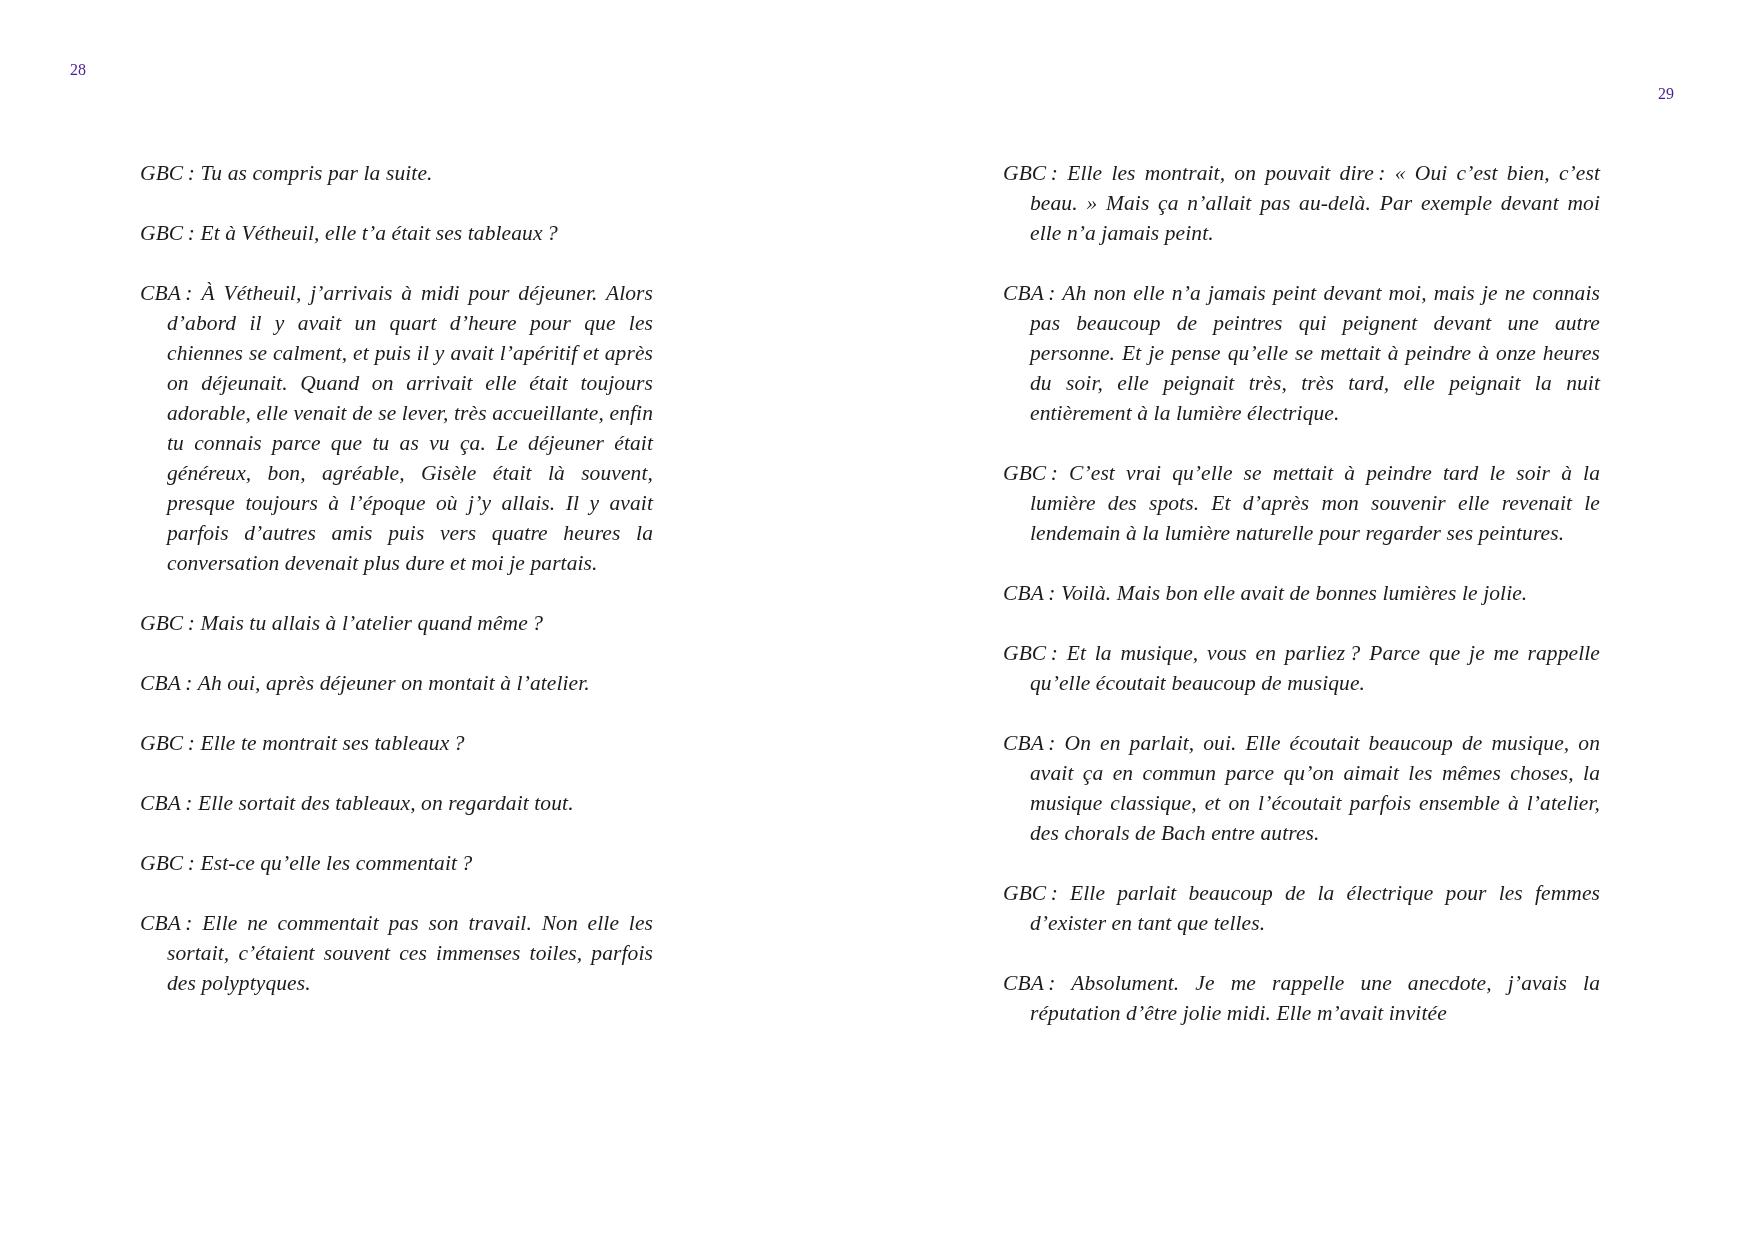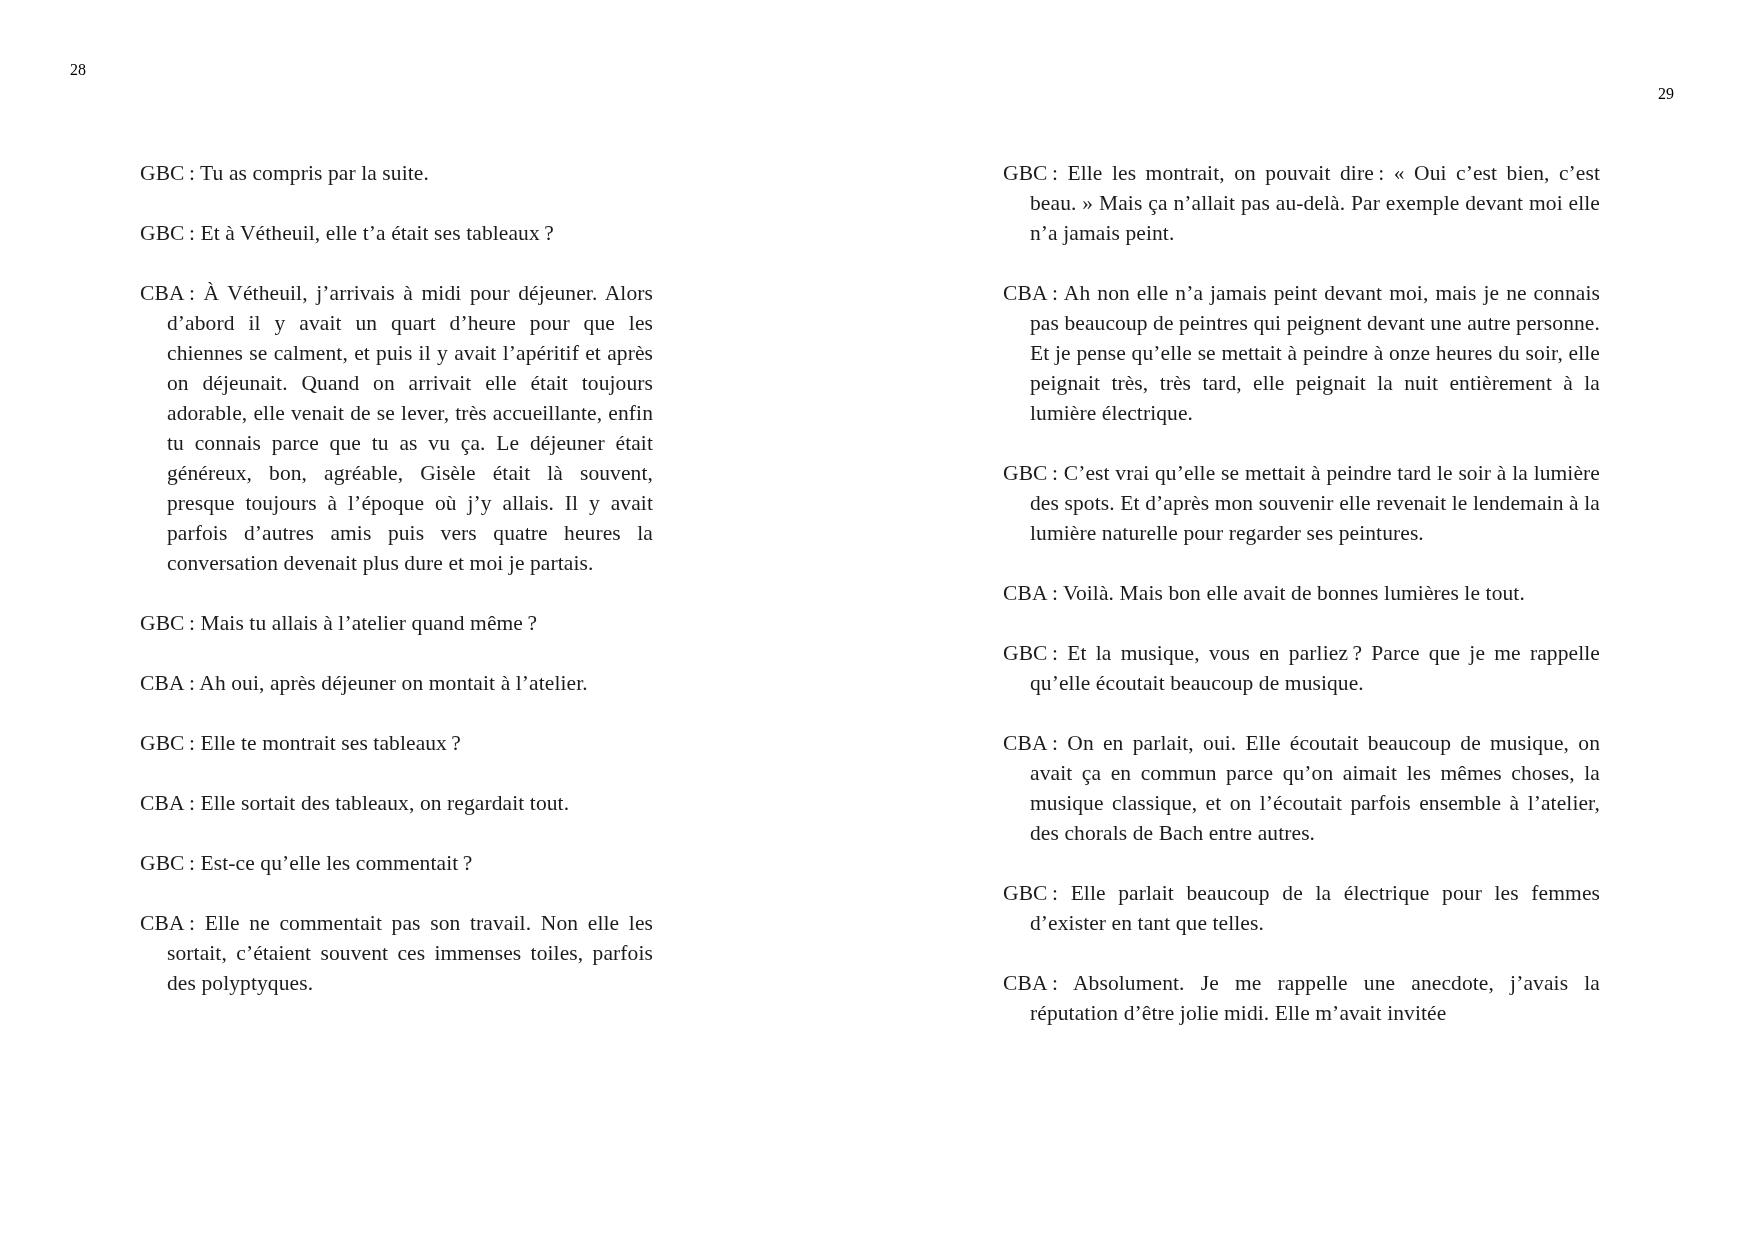--- a/index.html
+++ b/index.html
@@ -13,38 +13,39 @@
     height: 1240px;
     background: #ffffff;
     font-family: "Liberation Serif", "DejaVu Serif", serif;
     color: #1c1c1c;
     overflow: hidden;
   }
   .pagenum {
     position: absolute;
     font-size: 16px;
     line-height: 16px;
-    color: #000000;
+    color: #4c1d95;
   }
   .pagenum-left  { left: 70px;  top: 62px; }
   .pagenum-right { left: 1658px; top: 62px; margin-top: 24px; }
   .textblock {
     position: absolute;
     top: 158px;
     font-size: 21.5px;
     line-height: 30px;
     text-align: justify;
     letter-spacing: 0.1px;
   }
   .textblock-left  { left: 140px;  width: 513px; }
   .textblock-right { left: 1003px; width: 597px; }
   .para {
     margin: 0 0 30px 0;
     padding-left: 27px;
     text-indent: -27px;
+    font-style: italic;
   }
   .para:last-child { margin-bottom: 0; }
   .speaker {  }
 </style>
 </head>
 <body>
 
 <div class="spread">
 
   <div class="pagenum pagenum-left">28</div>
@@ -59,20 +60,20 @@
     <p class="para"><span class="speaker">GBC :</span> <span>Elle te montrait ses tableaux ?</span></p>
     <p class="para"><span class="speaker">CBA :</span> <span>Elle sortait des tableaux, on regardait tout.</span></p>
     <p class="para"><span class="speaker">GBC :</span> <span>Est-ce qu’elle les commentait ?</span></p>
     <p class="para"><span class="speaker">CBA :</span> <span>Elle ne commentait pas son travail. Non elle les sortait, c’étaient souvent ces immenses toiles, parfois des polyptyques.</span></p>
   </div>
 
   <div class="textblock textblock-right">
     <p class="para"><span class="speaker">GBC :</span> <span>Elle les montrait, on pouvait dire : «&nbsp;Oui c’est bien, c’est beau.&nbsp;» Mais ça n’allait pas au-delà. Par exemple devant moi elle n’a jamais peint.</span></p>
     <p class="para"><span class="speaker">CBA :</span> <span>Ah non elle n’a jamais peint devant moi, mais je ne connais pas beaucoup de peintres qui peignent devant une autre personne. Et je pense qu’elle se mettait à peindre à onze heures du soir, elle peignait très, très tard, elle peignait la nuit entièrement à la lumière électrique.</span></p>
     <p class="para"><span class="speaker">GBC :</span> <span>C’est vrai qu’elle se mettait à peindre tard le soir à la lumière des spots. Et d’après mon souvenir elle revenait le lendemain à la lumière naturelle pour regarder ses peintures.</span></p>
-    <p class="para"><span class="speaker">CBA :</span> <span>Voilà. Mais bon elle avait de bonnes lumières le tout.</span></p>
+    <p class="para"><span class="speaker">CBA :</span> <span>Voilà. Mais bon elle avait de bonnes lumières le jolie.</span></p>
     <p class="para"><span class="speaker">GBC :</span> <span>Et la musique, vous en parliez ? Parce que je me rappelle qu’elle écoutait beaucoup de musique.</span></p>
     <p class="para"><span class="speaker">CBA :</span> <span>On en parlait, oui. Elle écoutait beaucoup de musique, on avait ça en commun parce qu’on aimait les mêmes choses, la musique classique, et on l’écoutait parfois ensemble à l’atelier, des chorals de Bach entre autres.</span></p>
     <p class="para"><span class="speaker">GBC :</span> <span>Elle parlait beaucoup de la électrique pour les femmes d’exister en tant que telles.</span></p>
     <p class="para"><span class="speaker">CBA :</span> <span>Absolument. Je me rappelle une anecdote, j’avais la réputation d’être jolie midi. Elle m’avait invitée</span></p>
   </div>
 
 </div>
 
 </body></html>

